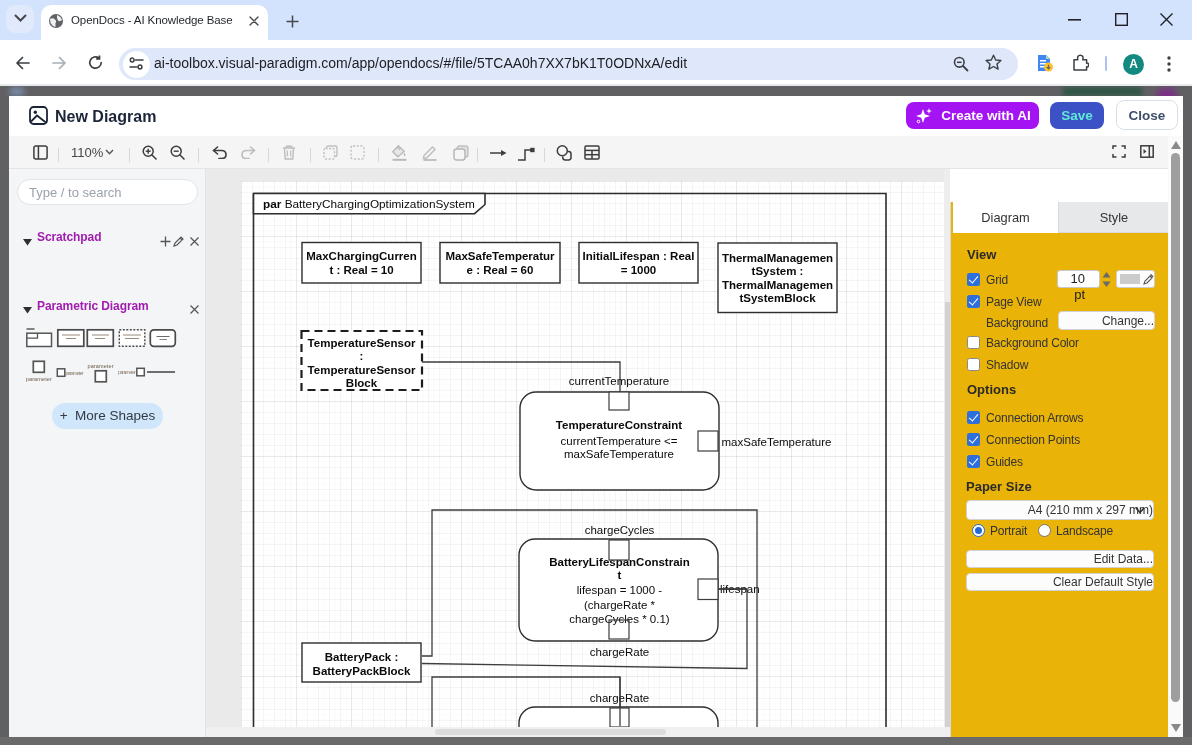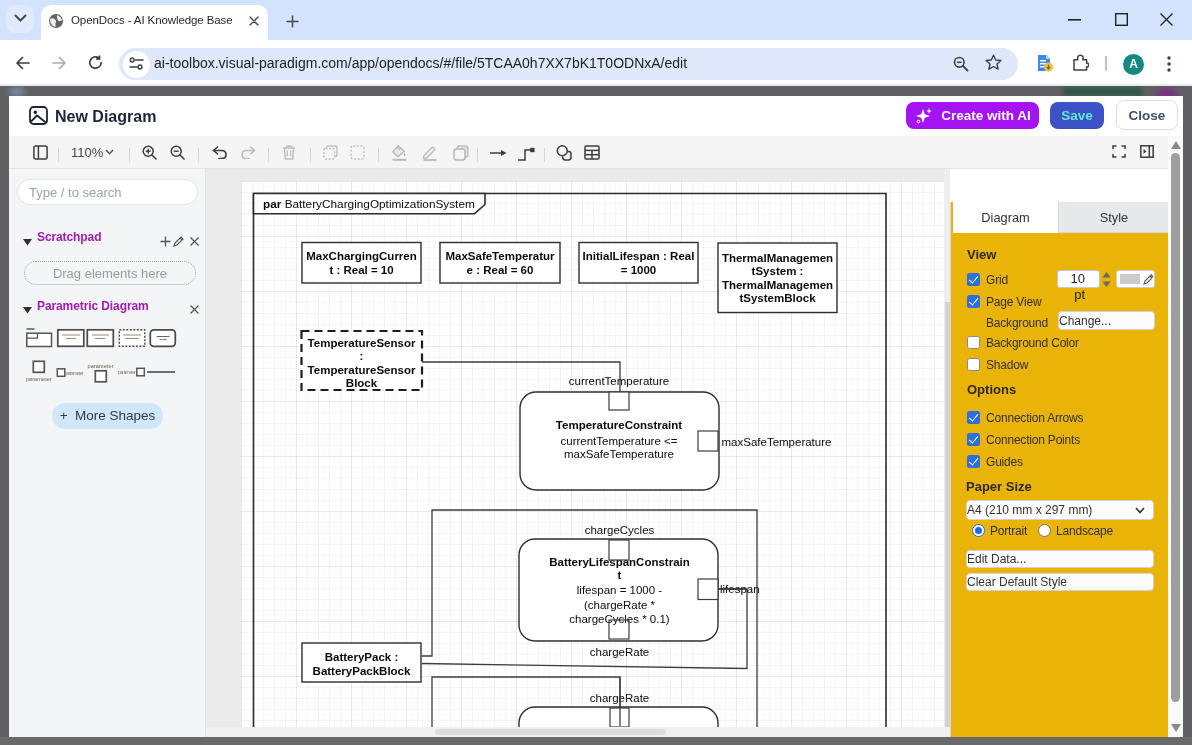--- a/index.html
+++ b/index.html
@@ -57,21 +57,21 @@
   #panel { left:950px; top:169px; width:218px; height:568px; background:#eab308; border-left:1px solid #d9d9d9;margin-top:33px; }
   .tab { position:absolute; top:0; height:31px; font-size:12.8px; color:#333; display:flex; align-items:center; justify-content:center; }
   #tabDiagram { left:2px; width:106px; background:#fff; border-right:1px solid #d9d9d9; }
   #tabStyle { left:108px; width:110px; background:#e7e8ea; border-bottom:1px solid #d9d9d9; }
   .phead { position:absolute; font-size:13px; font-weight:bold; color:#2b2b2b; }
   .plabel { position:absolute; font-size:12px; letter-spacing:-0.2px; color:#333; }
   .cb { position:absolute; width:13px; height:13px; border-radius:2.5px; }
   .cb.on { background:#2c6fdd; }
   .cb.off { background:#fff; border:1px solid #8a8a8a; }
   .cb.on:after { content:""; position:absolute; left:4px; top:1px; width:4px; height:8px; border:solid #fff; border-width:0 1.8px 1.8px 0; transform:rotate(40deg); }
-  .pbtn { position:absolute; background:#fcfcfd; border:1px solid #d2d2d2; border-radius:4px; font-size:12px; color:#333; text-align:left; }
+  .pbtn { position:absolute; background:#fcfcfd; border:1px solid #d2d2d2; border-radius:4px; font-size:12px; color:#333; text-align:right; }
   
   #appscroll { left:1168px; top:135.5px; width:15px; height:601.5px; background:#fafafa; }
   #appthumb { left:3px; top:17px; width:9px; height:549px; background:#9e9e9e; border-radius:4.5px; position:absolute; }
 </style>
 </head>
 <body>
 
 <div class="abs" id="tabstrip"></div>
 <div class="abs" id="tabchev"></div>
 <svg class="abs" style="left:14px;top:14px" width="13" height="9" viewBox="0 0 13 9">
@@ -271,21 +271,20 @@
   <span class="sechead" style="left:28px;top:61px">Scratchpad</span>
   <svg class="secicon" style="left:151px;top:67px" width="11" height="11" viewBox="0 0 11 11">
       <path d="M5.5 0.5 V10.5 M0.5 5.5 H10.5" stroke="#555" stroke-width="1.3"></path>
     </svg>
   <svg class="secicon" style="left:164px;top:67px" width="11" height="11" viewBox="0 0 11 11">
       <path d="M1 10 L2 7 L8 1 L10 3 L4 9 Z M7 2 L9 4" fill="none" stroke="#555" stroke-width="1.2"></path>
     </svg>
   <svg class="secicon" style="left:181px;top:68px" width="9" height="9" viewBox="0 0 9 9">
       <path d="M0.5 0.5 L8.5 8.5 M8.5 0.5 L0.5 8.5" stroke="#555" stroke-width="1.2"></path>
     </svg>
-  <div id="dragbox">Drag elements here</div>
   <svg style="position:absolute;left:14px;top:138px" width="9" height="7" viewBox="0 0 9 7">
       <path d="M0 0 H9 L4.5 6.5 Z" fill="#2e2e2e"></path>
     </svg>
   <span class="sechead" style="left:28px;top:130px">Parametric Diagram</span>
   <svg class="secicon" style="left:181px;top:136px" width="9" height="9" viewBox="0 0 9 9">
       <path d="M0.5 0.5 L8.5 8.5 M8.5 0.5 L0.5 8.5" stroke="#555" stroke-width="1.2"></path>
     </svg>
 
   <svg style="position:absolute;left:16.5px;top:159px" width="152" height="20" viewBox="0 0 152 20">
     <line x1="0.5" y1="1" x2="8.5" y2="1" stroke="#666" stroke-width="1.6"></line>

